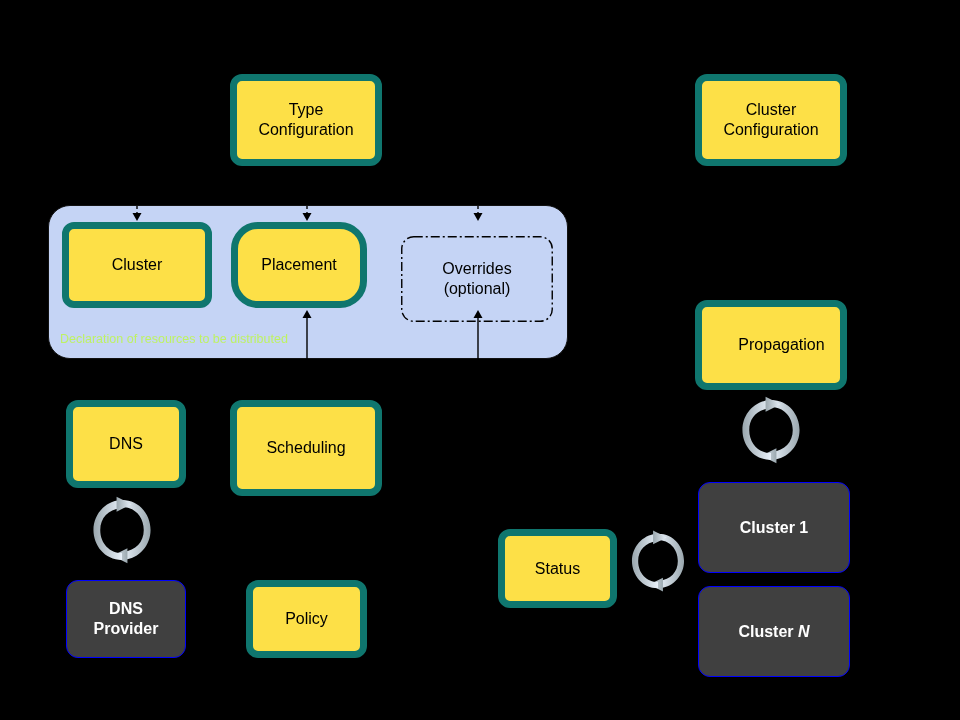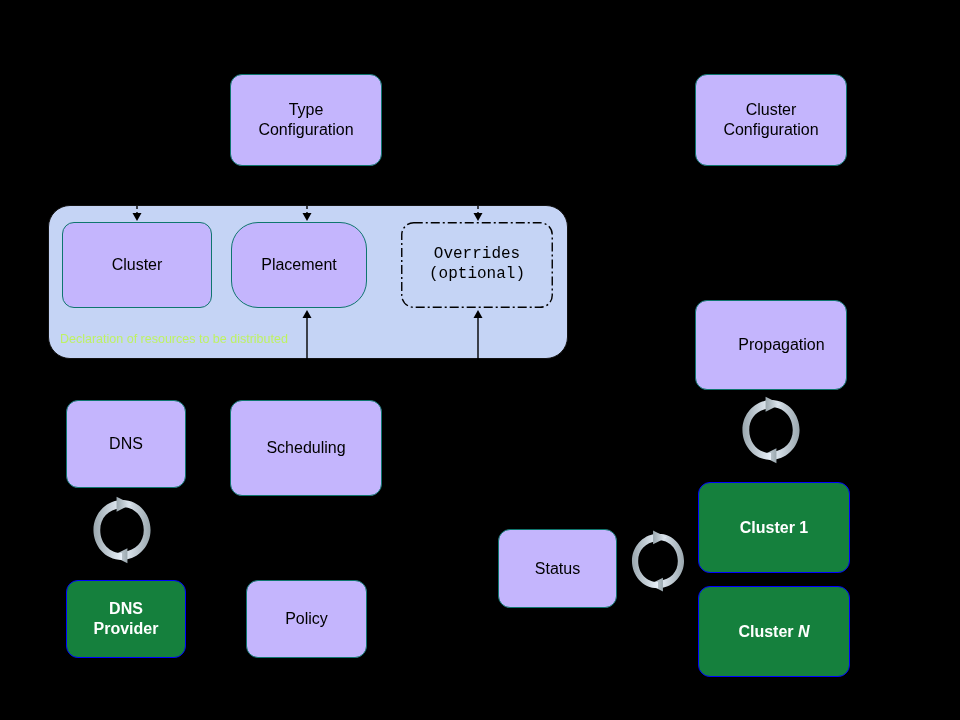--- a/index.html
+++ b/index.html
@@ -20,43 +20,43 @@
 
   
   .node {
     position: absolute;
     box-sizing: border-box;
     display: flex;
     align-items: center;
     justify-content: center;
     text-align: center;
     border-radius: 12px;
-    background: #c4b5fd;
-    border: 1px solid #0f766e;
+    background: #fde047;
+    border: 7px solid #0f766e;
     color: #000000;
     font-size: 16px;
     line-height: 1.22;
     padding: 2px 6px;
     white-space: pre-line;
     z-index: 5;
   }
   
   .node.dashdot {
     background: transparent;
     border: none;
   }
   .node.dashdot .dashdot-frame {
     position: absolute;
     inset: 0;
     border-radius: 12px;
     pointer-events: none;
   }
 
   .node.cluster {
-    background: #15803d;
+    background: #404040;
     border: 1px solid #0000ff;
     color: #ffffff;
     font-weight: bold;
   }
 
   .node .sub {
     font-size: 16px;
   }
 
   
@@ -129,21 +129,21 @@
      </svg>
       </div>
     </div>
   <div id="layer-nodes">
       <div class="node" style="left: 230px; top: 74px; width: 152px; height: 92px;"><div style="position: relative; z-index: 2;"><span>Type
 Configuration</span></div></div>
       <div class="node" style="left: 695px; top: 74px; width: 152px; height: 92px;"><div style="position: relative; z-index: 2;"><span>Cluster
 Configuration</span></div></div>
       <div class="node" style="left: 62px; top: 222px; width: 150px; height: 86px;"><div style="position: relative; z-index: 2;"><span>Cluster</span></div></div>
       <div class="node" style="left: 231px; top: 222px; width: 136px; height: 86px; border-radius: 27px;"><div style="position: relative; z-index: 2;"><span>Placement</span></div></div>
-      <div class="node dashdot" style="left: 401px; top: 222px; width: 152px; height: 86px; font-family: Liberation Mono, monospace;"><div class="dashdot-frame"><svg width="152" height="86">
+      <div class="node dashdot" style="left: 401px; top: 236px; width: 152px; height: 86px;"><div class="dashdot-frame"><svg width="152" height="86">
          <rect x="0.75" y="0.75" width="150.5" height="84.5" rx="12" ry="12" fill="none" stroke="#000" stroke-width="1.4" stroke-dasharray="9,3,2,3"></rect>
        </svg></div><div style="position: relative; z-index: 2;"><span>Overrides</span><div class="sub">(optional)</div></div></div>
       <div class="node" style="left: 66px; top: 400px; width: 120px; height: 88px;"><div style="position: relative; z-index: 2;"><span>DNS</span></div></div>
       <div class="node" style="left: 230px; top: 400px; width: 152px; height: 96px;"><div style="position: relative; z-index: 2; text-align: right;"><span>Scheduling</span></div></div>
       <div class="node cluster" style="left: 66px; top: 580px; width: 120px; height: 78px;"><div style="position: relative; z-index: 2;"><span>DNS
 Provider</span></div></div>
       <div class="node" style="left: 246px; top: 580px; width: 121px; height: 78px;"><div style="position: relative; z-index: 2;"><span>Policy</span></div></div>
       <div class="node" style="left: 498px; top: 529px; width: 119px; height: 79px;"><div style="position: relative; z-index: 2;"><span>Status</span></div></div>
       <div class="node" style="left: 695px; top: 300px; width: 152px; height: 90px;"><div style="position: relative; z-index: 2; margin-left: 21px;"><span>Propagation</span></div></div>
       <div class="node cluster" style="left: 698px; top: 482px; width: 152px; height: 91px;"><div style="position: relative; z-index: 2;"><span>Cluster 1</span></div></div>

